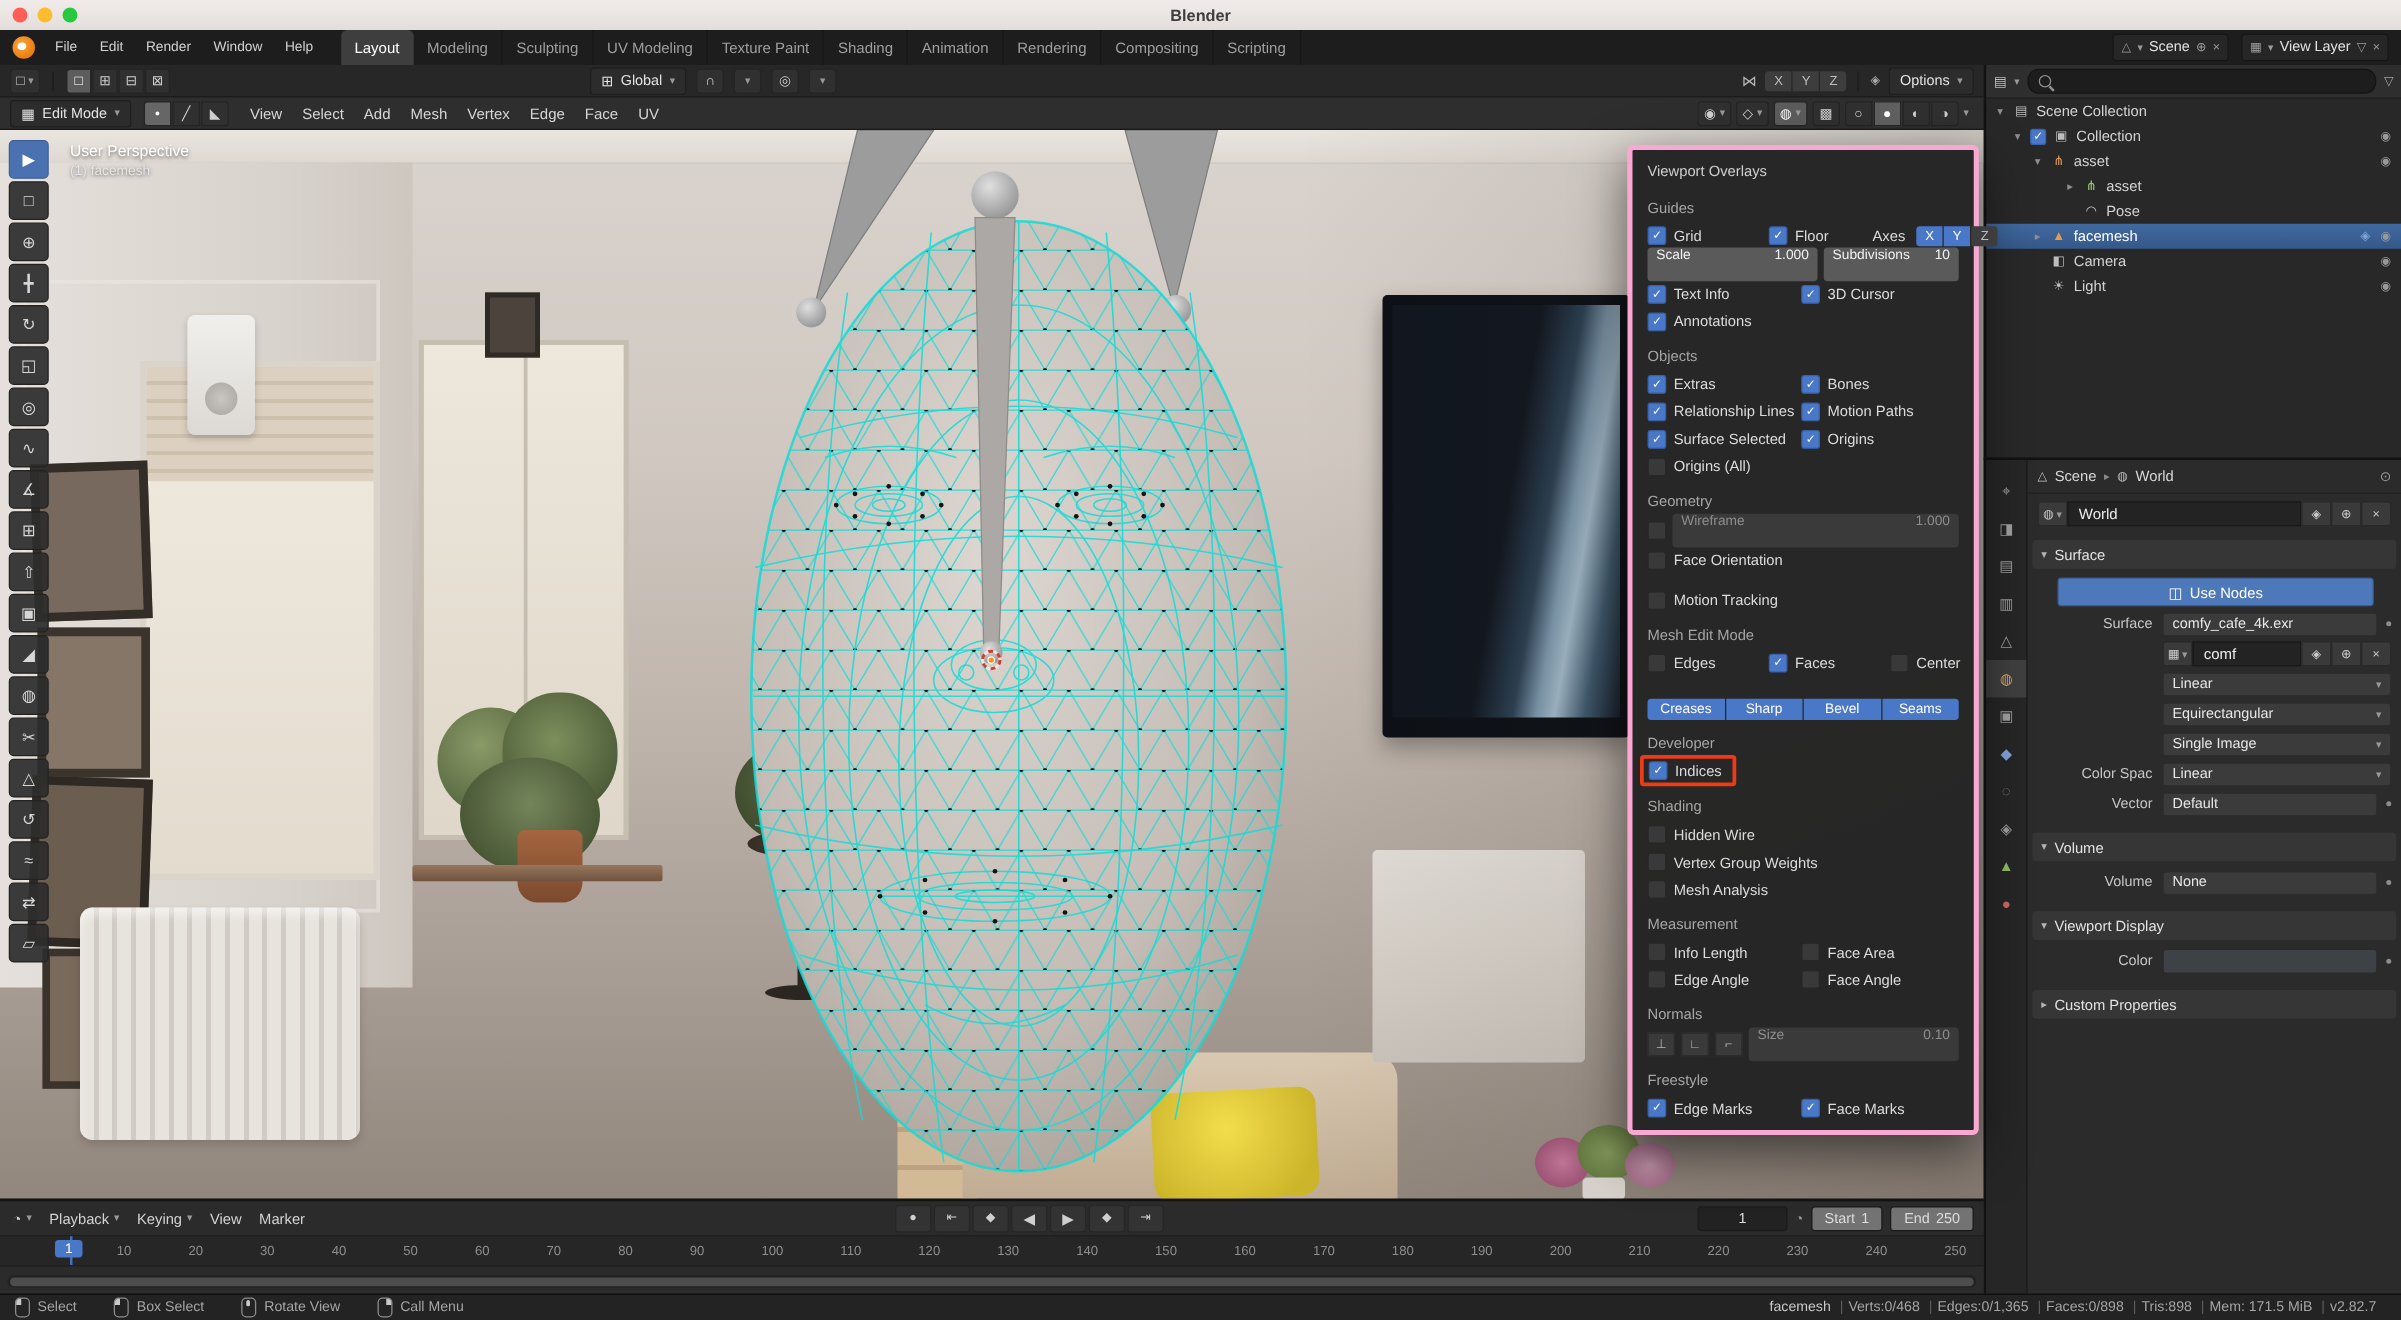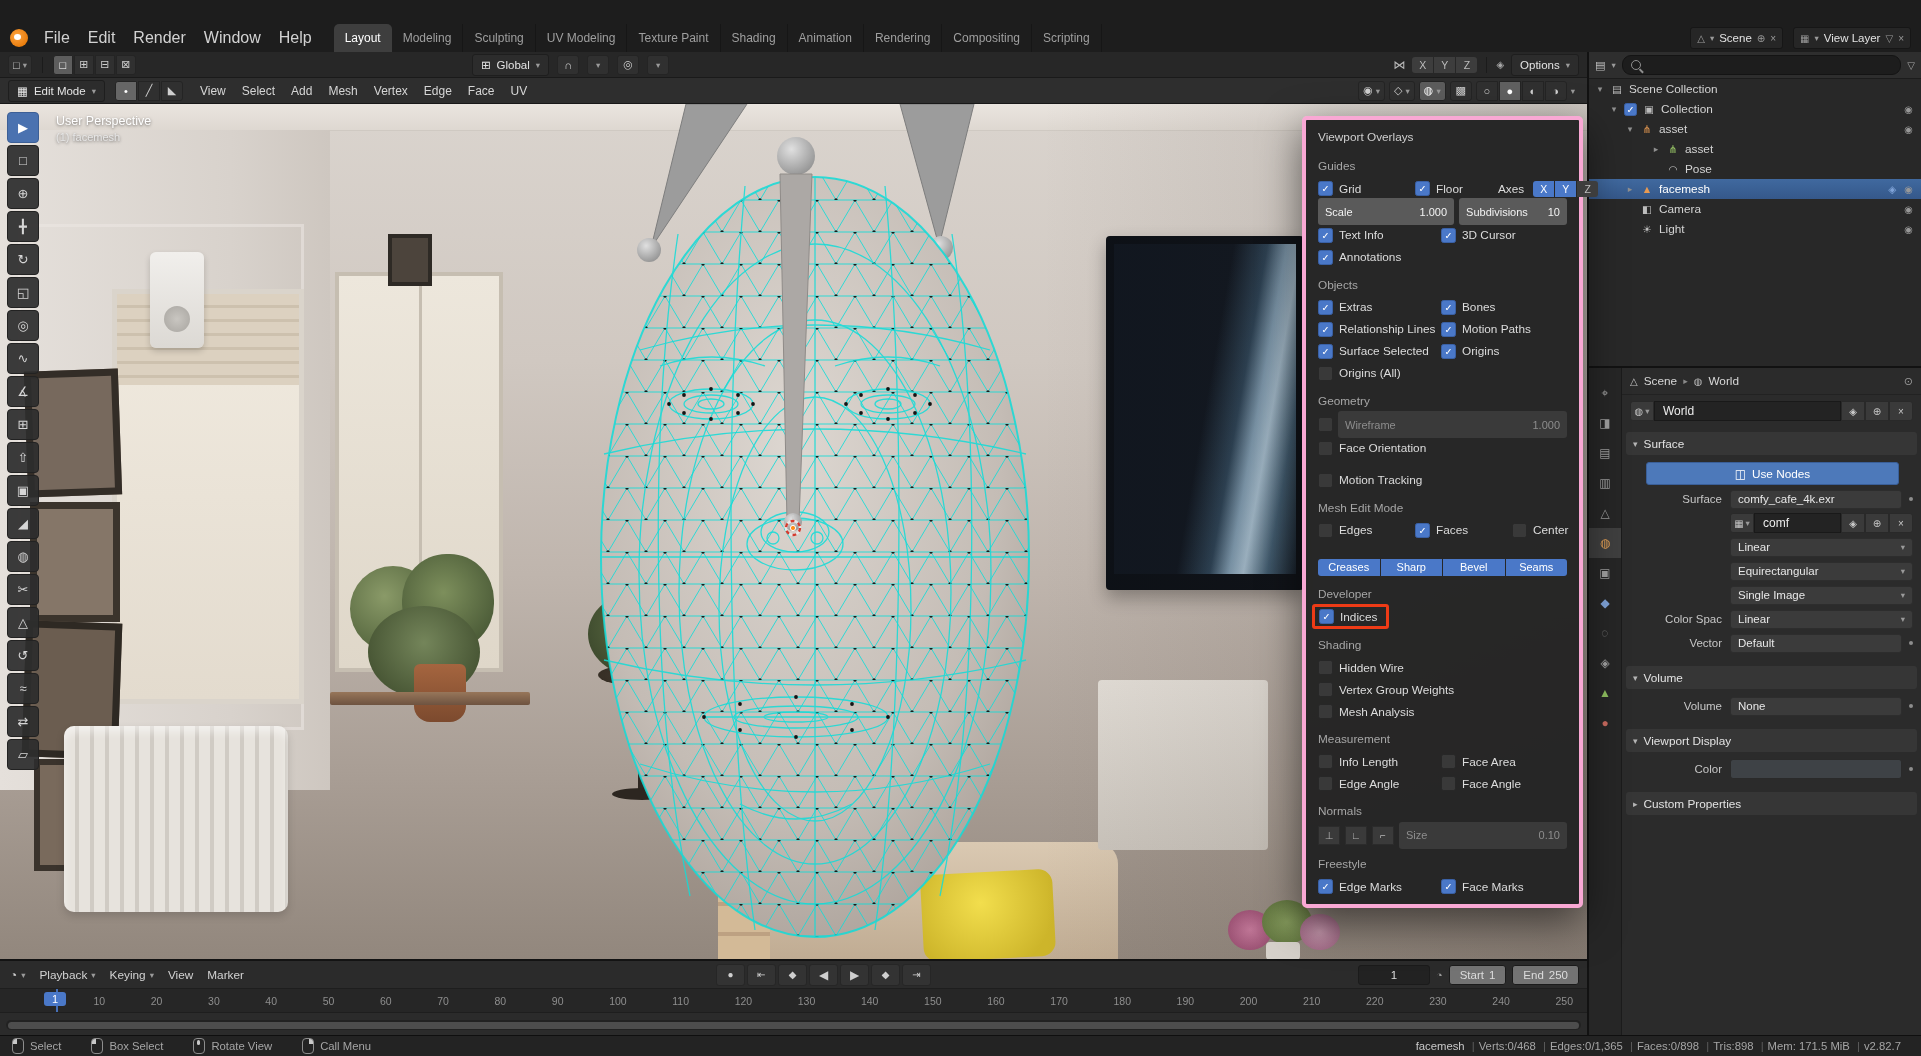--- a/index.html
+++ b/index.html
@@ -11,21 +11,21 @@
     border-bottom:1px solid #c7c2c0;display:flex;align-items:center;justify-content:center;
     color:#3d3d3d;font-weight:bold;font-size:13px}
   .lights{position:absolute;left:10px;top:6px;display:flex;gap:8px}
   .light{width:12px;height:12px;border-radius:50%}
   .light.red{background:#ff5f57}.light.yellow{background:#febc2e}.light.green{background:#28c840}
   
   #topbar{position:absolute;top:24px;left:0;right:0;height:28px;background:#1d1d1d;display:flex;align-items:center;padding:0 10px;box-sizing:border-box}
   .blogo{width:18px;height:18px;border-radius:50%;background:radial-gradient(circle at 38% 38%,#ffa43f,#e87d0d 72%);position:relative;margin-right:8px;flex:none}
   .blogo::after{content:"";position:absolute;left:4px;top:5px;width:7px;height:6px;border-radius:50%;background:#fff}
   .menubar{display:flex;gap:2px}
-  .menubar .mi{padding:3px 8px;border-radius:3px;color:#d2d2d2;font-size:16px}
+  .menubar .mi{padding:3px 8px;border-radius:3px;color:#d2d2d2;font-size:11px}
   .workspaces{display:flex;margin-left:14px;height:28px;align-items:stretch}
   .ws{padding:0 11px;display:flex;align-items:center;color:#9f9f9f;font-size:12px;border-right:1px solid #161616;white-space:nowrap}
   .ws:first-child{background:#3e3e3e;color:#fff;border-radius:5px 5px 0 0;border-right:none}
   .tb-right{margin-left:auto;display:flex;gap:10px;align-items:center}
   .selgroup{display:flex;align-items:center;gap:5px;background:#262626;border:1px solid #161616;border-radius:3px;height:20px;padding:0 6px;font-size:11.5px}
   .selgroup .lbl{color:#e2e2e2}
   .mini{color:#9a9a9a;font-size:10px}
   .chev{font-size:8.5px;color:#9a9a9a}
   
   #toolsettings{position:absolute;top:52px;left:0;width:1587px;height:26px;background:#272727;border-bottom:1px solid #1a1a1a;
@@ -117,21 +117,21 @@
   .sect{color:#a6a6a6;margin:8px 0 3px}
   .row{display:flex;align-items:center;min-height:19px;gap:5px}
   .chk{display:flex;align-items:center;gap:6px;color:#dcdcdc}
   .w92{width:92px;flex:none}.w118{width:118px;flex:none}.w78{width:78px;flex:none}
   .cb{width:13px;height:13px;flex:none;border-radius:2.5px;background:#393939;border:1px solid #272727;
     display:flex;align-items:center;justify-content:center}
   .cb::after{content:"✓";font-size:9.5px;font-weight:bold;color:transparent}
   .cb.checked{background:#4a78c8;border-color:#3a61a6}
   .cb.checked::after{color:#fff}
   .axlbl{color:#dcdcdc;margin-left:auto;margin-right:4px}
-  .slider{flex:1;height:27px;border-radius:3px;background:#5a5a5a;display:flex;align-items:center;justify-content:space-between;
+  .slider{flex:1;height:27px;border-radius:3px;background:#5a5a5a;display:flex;align-items:flex-start;justify-content:space-between;
     padding:0 7px;color:#f2f2f2;font-size:11px}
   .slider.dis{background:#3a3a3a;color:#8d8d8d}
   .slider.wide{flex:1.3}
   .btogs{display:flex;gap:1px;flex:1;margin-top:16px}
   .btog{flex:1;height:17px;background:#4a78c8;color:#fff;display:flex;align-items:center;justify-content:center;font-size:11px}
   .btogs :first-child{border-radius:3px 0 0 3px}
   .btogs :last-child{border-radius:0 3px 3px 0}
   .annot{display:inline-flex;align-items:center;border:3px solid #ee3b16;border-radius:3px;padding:2px 9px 2px 4px;margin-left:-6px}
   .minibtn{width:20px;height:17px;background:#3a3a3a;border:1px solid #2b2b2b;display:flex;align-items:center;justify-content:center;color:#b5b5b5;font-size:10px;flex:none}
   .gap-top{margin-top:10px}
@@ -212,20 +212,28 @@
   .stats{margin-left:auto;display:flex}
   .stats span::after{content:" | ";color:#5e5e5e;padding:0 4px}
   .stats span:last-child::after{content:""}
   .stats span:first-child{color:#c9c9c9}
 </style>
 </head>
 <body>
 
 <div id="app">
 
+  <div id="titlebar">
+    <div class="lights">
+      <span class="light red"></span>
+      <span class="light yellow"></span>
+      <span class="light green"></span>
+    </div>
+    <span>Blender</span>
+  </div>
 
   <div id="topbar">
     <span class="blogo"></span>
     <div class="menubar">
 
     <span class="mi">File</span>
         <span class="mi">Edit</span>
         <span class="mi">Render</span>
         <span class="mi">Window</span>
         <span class="mi">Help</span>

